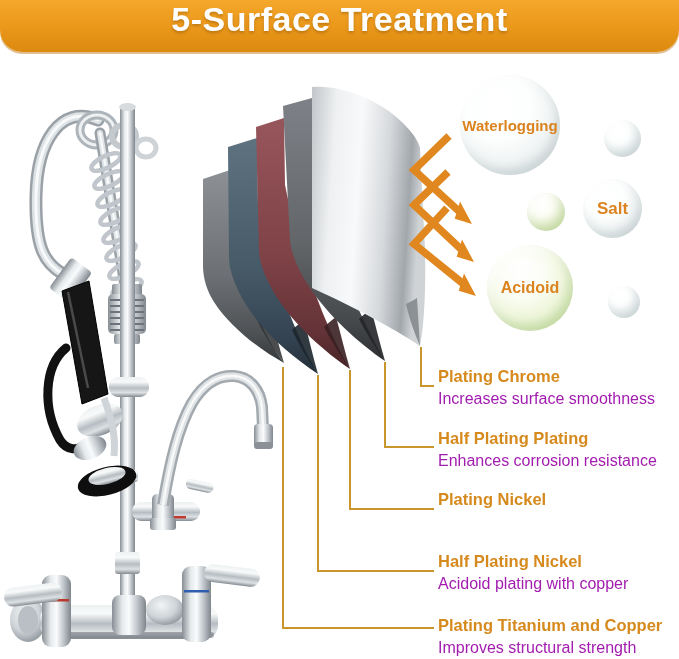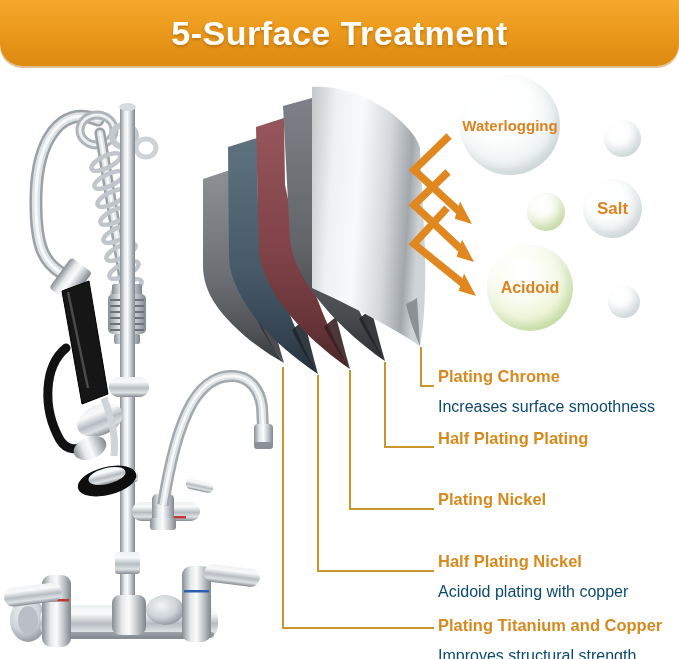--- a/index.html
+++ b/index.html
@@ -2,25 +2,25 @@
 <html><head>
 <meta charset="utf-8">
 <style>
   html,body{margin:0;padding:0;background:#fff;}
   .canvas{
     position:relative;width:679px;height:659px;background:#ffffff;
     overflow:hidden;font-family:"Liberation Sans",sans-serif;
   }
   
   .header{
-    position:absolute;top:0;left:0;right:0;height:66px;
+    position:absolute;top:0;left:0;right:0;height:52px;
     border-radius:0 0 22px 22px;
     background:linear-gradient(180deg,#f4a82c 0%,#ec9a1c 45%,#dc8a10 100%);
     box-shadow:0 2px 0 rgba(187,115,16,0.45);
-    display:flex;align-items:center;justify-content:center;
+    display:flex;align-items:flex-start;justify-content:center;
   }
   .header .title{
     color:#ffffff;font-size:34px;font-weight:bold;letter-spacing:.5px;
     text-shadow:0 2px 3px rgba(125,72,0,0.4);
   }
   
   svg.scene{position:absolute;left:0;top:0;}
   
   .bubble{
     position:absolute;border-radius:50%;
@@ -43,21 +43,21 @@
   }
   .b-waterlogging{left:460px;top:75px;width:100px;height:100px;font-size:15px;}
   .b-salt{left:583px;top:179px;width:59px;height:59px;font-size:17px;}
   .b-acidoid{left:487px;top:245px;width:86px;height:86px;font-size:16px;}
   .b-small-1{left:604px;top:120px;width:37px;height:37px;}
   .b-small-2{left:527px;top:193px;width:38px;height:38px;}
   .b-small-3{left:608px;top:286px;width:32px;height:32px;}
   
   .treatment{position:absolute;left:438px;width:238px;line-height:1.15;}
   .treatment .t-title{font-size:16.5px;font-weight:bold;color:#d68a1e;}
-  .treatment .t-desc{font-size:16px;color:#0c4a6e;margin-top:12px;}
+  .treatment .t-desc{font-size:16px;color:#a21caf;margin-top:4px;}
   .tr-1{top:367px;}
   .tr-2{top:429px;}
   .tr-3{top:490px;}
   .tr-4{top:552px;}
   .tr-5{top:616px;}
 </style>
 </head>
 <body>
 
 <div class="canvas">
@@ -271,20 +271,21 @@
     <span>Acidoid</span>
   </div>
   <div class="bubble white b-small-3"></div>
 
   <div class="treatment tr-1">
     <div class="t-title">Plating Chrome</div>
     <div class="t-desc">Increases surface smoothness</div>
   </div>
   <div class="treatment tr-2">
     <div class="t-title">Half Plating Plating</div>
+    <div class="t-desc">Enhances corrosion resistance</div>
   </div>
   <div class="treatment tr-3">
     <div class="t-title">Plating Nickel</div>
   </div>
   <div class="treatment tr-4">
     <div class="t-title">Half Plating Nickel</div>
     <div class="t-desc">Acidoid plating with copper</div>
   </div>
   <div class="treatment tr-5">
     <div class="t-title">Plating Titanium and Copper</div>

